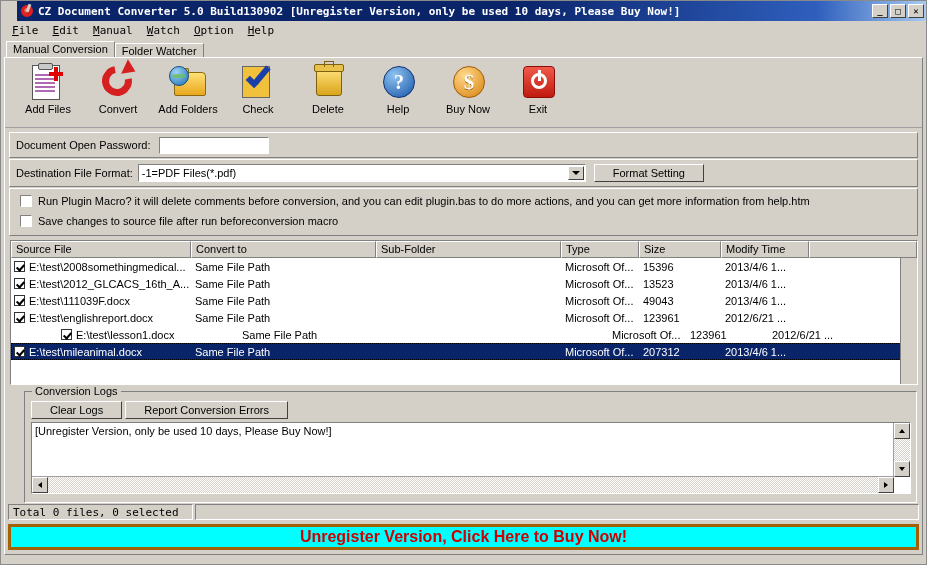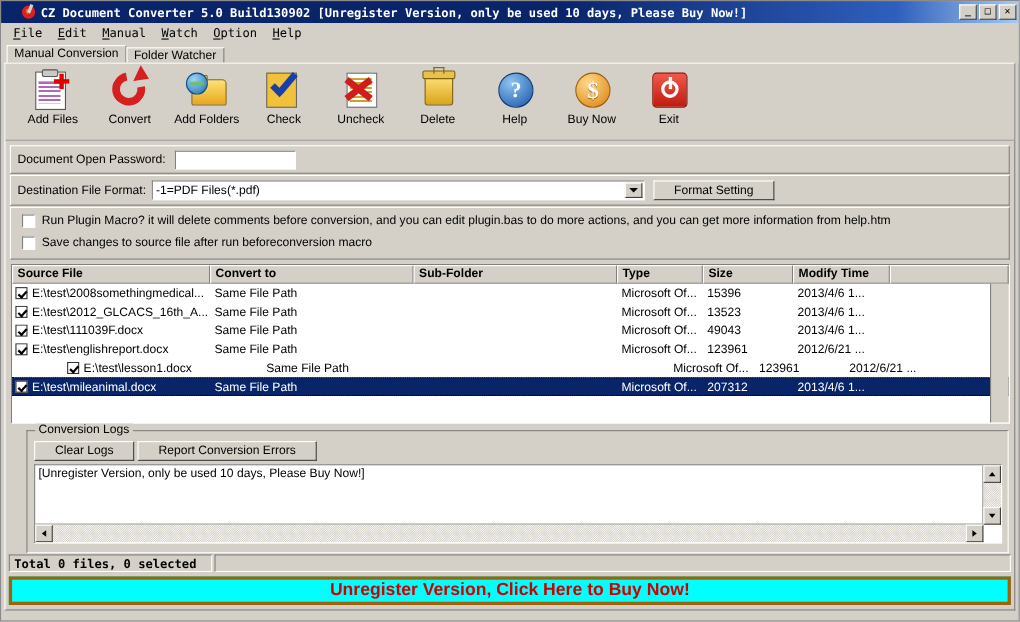--- a/index.html
+++ b/index.html
@@ -15,22 +15,23 @@
     position:absolute;left:0;top:0;width:927px;height:565px;
     background:#d4d0c8;
     border:1px solid #8a8a8a;
     box-sizing:border-box;
   }
   
   .titlebar{
     height:20px;
     background:linear-gradient(to right,#0a246a 0%,#0a246a 55%,#2f5fbd 88%,#a6caf0 100%);
     display:flex;align-items:center;
-    padding:0 2px 0 18px;
+    padding:0 2px 0 3px;
     box-sizing:border-box;
+    margin-left:16px;
   }
   .app-icon{
     width:15px;height:15px;flex:0 0 auto;margin-right:3px;position:relative;
   }
   .app-icon .ring{
     position:absolute;left:1px;top:1px;width:12px;height:12px;border-radius:50%;
     border:3px solid #e02020;box-sizing:border-box;
     background:radial-gradient(circle at 35% 30%,#ff7b5a,#b50000);
   }
   .app-icon .slash{
@@ -163,21 +164,21 @@
     position:relative;box-sizing:border-box;
   }
   .cbtext{font-size:11px;white-space:nowrap;}
   
   .listwrap{
     margin:4px 4px 0 5px;
     border:1px solid;border-color:#808080 #fff #fff #808080;
     background:#fff;height:145px;box-sizing:border-box;
     display:flex;flex-direction:column;position:relative;
   }
-  .lhead{display:flex;background:#d4d0c8;height:17px;flex:0 0 auto;font-weight:bold;}
+  .lhead{display:flex;background:#d4d0c8;height:17px;flex:0 0 auto;}
   .lhead div{
     border:1px solid;border-color:#fff #808080 #808080 #fff;
     box-sizing:border-box;font-size:11px;padding:1px 0 0 4px;
     white-space:nowrap;overflow:hidden;cursor:default;
   }
   .lbody{flex:1 1 auto;overflow:hidden;background:#fff;}
   .lrow{display:flex;height:17px;align-items:center;font-size:11px;cursor:default;}
   .lrow.sel{background:#0a246a;color:#fff;outline:1px dotted #000;outline-offset:-1px;}
   .lrow .c{box-sizing:border-box;padding-left:4px;white-space:nowrap;overflow:hidden;}
   .lrow .c0{display:flex;align-items:center;padding-left:3px;}
@@ -224,21 +225,21 @@
   .ar-l{width:0;height:0;border-top:3px solid transparent;border-bottom:3px solid transparent;border-right:4px solid #000;}
   .ar-r{width:0;height:0;border-top:3px solid transparent;border-bottom:3px solid transparent;border-left:4px solid #000;}
   
   .statusbar{
     position:absolute;left:3px;right:3px;bottom:34px;height:16px;display:flex;
     background:#d4d0c8;
   }
   .sb-cell{
     border:1px solid;border-color:#808080 #fff #fff #808080;
     font-size:11px;padding:0px 4px;box-sizing:border-box;
-    font-family:"DejaVu Sans Mono", monospace;display:flex;align-items:center;font-weight:bold;
+    font-family:"DejaVu Sans Mono", monospace;display:flex;align-items:center;
   }
   
   .banner{
     position:absolute;left:3px;right:3px;bottom:4px;height:26px;
     background:#00ffff;display:flex;align-items:center;justify-content:center;
     color:#d00000;font-size:16px;font-weight:bold;cursor:pointer;
     border:3px solid #a16207;box-sizing:border-box;
   }
 </style>
 </head>
@@ -315,31 +316,20 @@
         <div class="glyph">
           <div class="ic doc-w" style="left:6px;background:#f2c13c;"></div>
           <div class="check-mark">
               <div class="cm1"></div>
               <div class="cm2"></div>
             </div>
         </div>
         <div class="lbl">Check</div>
       </div>
 
-      <div class="tbtn">
-        <div class="glyph">
-          <div class="ic doc-w"></div>
-            <div class="doc-lines"></div>
-          <div class="check-mark" style="left:4px;top:4px;">
-              <div class="xm1"></div>
-              <div class="xm2"></div>
-            </div>
-        </div>
-        <div class="lbl">Uncheck</div>
-      </div>
 
       <div class="tbtn">
         <div class="glyph">
           <div class="ic trash"></div>
             <div class="trash-lid"></div>
             <div class="trash-h"></div>
         </div>
         <div class="lbl">Delete</div>
       </div>
 

